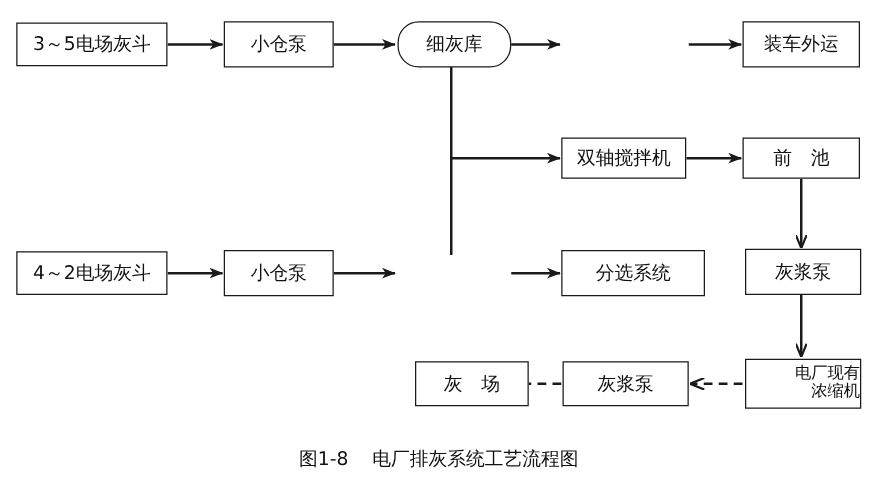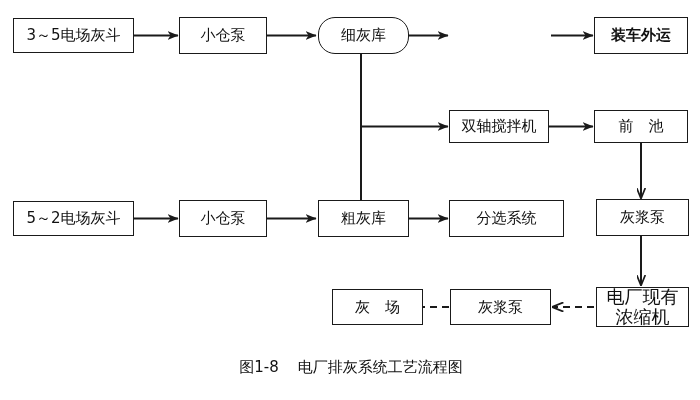--- a/index.html
+++ b/index.html
@@ -24,22 +24,23 @@
     align-items: center;
     justify-content: center;
     text-align: center;
     color: #111111;
     font-size: 15px;
     line-height: 1.08;
     letter-spacing: 0px;
     white-space: pre;
   }
   .node.two-line {
-    font-size: 18px;
+    font-size: 13px;
     line-height: 1.12;
+    align-items: flex-end;
   }
   svg.wires {
     position: absolute;
     left: 0;
     top: 0;
     width: 700px;
     height: 400px;
     overflow: visible;
   }
   .caption {
@@ -94,31 +95,30 @@
     <line x1="449" y1="307" x2="411" y2="307" stroke="#1a1a1a" stroke-width="2" stroke-dasharray="7,5" marker-end="url(#ahd)"></line>
   </svg>
 
   <div class="node" style="left:13px;  top:18px;  width:121px; height:35px;">3～5电场灰斗</div>
 
   <div class="node" style="left:179px; top:17px;  width:88px;  height:37px;">小仓泵</div>
 
   <div class="node" style="left:318px; top:17px;  width:91px;  height:37px;border-radius:17px;">细灰库</div>
 
 
-  <div class="node" style="left:594px; top:17px;  width:94px;  height:37px;font-weight:bold;">装车外运</div>
+  <div class="node" style="left:594px; top:17px;  width:94px;  height:37px;">装车外运</div>
 
   <div class="node" style="left:594px; top:110px; width:94px;  height:33px;">前　池</div>
 
   <div class="node" style="left:449px; top:110px; width:100px; height:33px;">双轴搅拌机</div>
 
-  <div class="node" style="left:13px;  top:201px; width:121px; height:35px;">5～2电场灰斗</div>
+  <div class="node" style="left:13px;  top:201px; width:121px; height:35px;">4～2电场灰斗</div>
 
   <div class="node" style="left:179px; top:200px; width:88px;  height:37px;">小仓泵</div>
 
-  <div class="node" style="left:318px; top:200px; width:91px;  height:37px;">粗灰库</div>
 
   <div class="node" style="left:449px; top:200px; width:115px; height:37px;">分选系统</div>
 
   <div class="node" style="left:596px; top:199px; width:93px;  height:37px;">灰浆泵</div>
 
   <div class="node" style="left:332px; top:289px; width:91px;  height:36px;">灰　场</div>
 
   <div class="node" style="left:450px; top:289px; width:101px; height:36px;">灰浆泵</div>
 
   <div class="node two-line" style="left:596px; top:287px; width:93px;  height:40px; flex-direction:column;">

